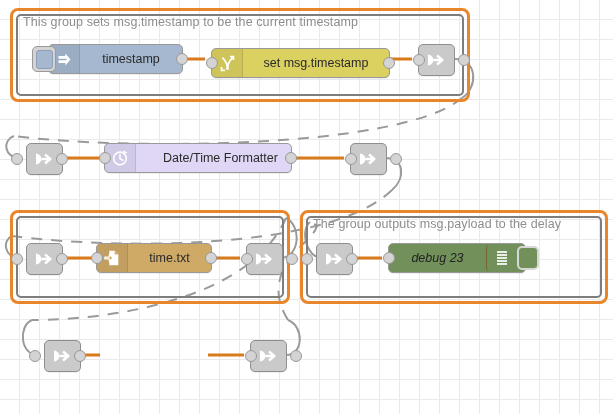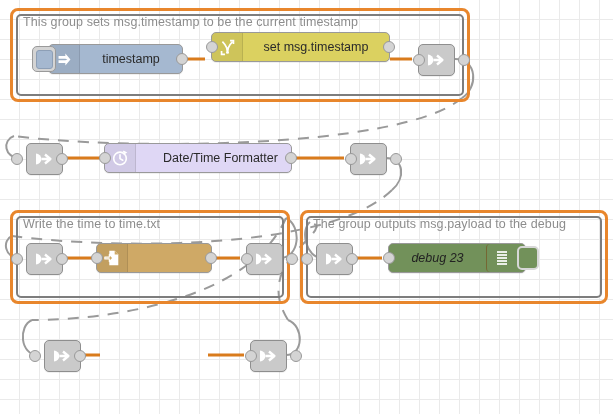--- a/index.html
+++ b/index.html
@@ -170,21 +170,21 @@
     </div>
     <div class="ico">
       <svg class="glyph" width="17" height="17" viewBox="0 0 20 20">
         <path d="M3 6 h8 V3 l6 7 -6 7 v-3 H3 v-3 h8 l2.5 -1 -2.5 -1 H3 z" fill="#fff"></path>
       </svg>
     </div>
     <div class="lbl">timestamp</div>
     <div class="port out round"></div>
   </div>
 
-  <div class="node n-change" style="left:211px;top:32px;width:179px;">
+  <div class="node n-change" style="left:211px;top:48px;width:179px;">
     <div class="port in round"></div>
     <div class="ico">
       <svg class="glyph" width="17" height="17" viewBox="0 0 20 20">
         <path d="M4 3 C9 8 11 12 9 17 M16 3 C11 8 9 12 11 17" stroke="#fff" stroke-width="2" fill="none"></path>
         <path d="M13 2 h4 v4" stroke="#fff" stroke-width="2" fill="none"></path>
         <path d="M7 18 h-4 v-4" stroke="#fff" stroke-width="2" fill="none"></path>
       </svg>
     </div>
     <div class="lbl">set msg.timestamp</div>
     <div class="port out round"></div>
@@ -232,21 +232,20 @@
       <svg class="glyph" width="22" height="18" viewBox="0 0 24 20">
         <path d="M2 4 a6 6 0 0 1 0 12 z" fill="#fff"></path>
         <path d="M8 10 h8 M12 5 l6 5 -6 5" stroke="#fff" stroke-width="2.6" fill="none" stroke-linejoin="round"></path>
       </svg>
     </div>
     <div class="link-port" style="right:-16px;"></div>
   </div>
 
   <div class="group" style="left:10px;top:210px;width:280px;height:94px;">
     <div class="group-inner"></div>
-    <div class="group-label">Write the time to time.txt</div>
   </div>
 
   <div class="node n-link" style="left:26px;top:243px;width:37px;height:32px;">
     <div class="link-port" style="left:-16px;"></div>
     <div class="ico">
       <svg class="glyph" width="22" height="18" viewBox="0 0 24 20">
         <path d="M2 4 a6 6 0 0 1 0 12 z" fill="#fff"></path>
         <path d="M8 10 h8 M12 5 l6 5 -6 5" stroke="#fff" stroke-width="2.6" fill="none" stroke-linejoin="round"></path>
       </svg>
     </div>
@@ -255,37 +254,38 @@
 
   <div class="node n-file" style="left:96px;top:243px;width:116px;">
     <div class="port in round"></div>
     <div class="ico">
       <svg class="glyph" width="18" height="18" viewBox="0 0 20 20">
         <path d="M7 2 h6 l4 4 v12 H7 z" fill="#fff"></path>
         <path d="M13 2 v4 h4" fill="#cfa966"></path>
         <path d="M2 9 h5 v-3 l4 4 -4 4 v-3 H2 z" fill="#cfa966" stroke="#fff" stroke-width="1.2" stroke-linejoin="round"></path>
       </svg>
     </div>
+    <div class="lbl">time.txt</div>
     <div class="port out round"></div>
   </div>
 
   <div class="node n-link" style="left:246px;top:243px;width:37px;height:32px;">
     <div class="port in round"></div>
     <div class="ico">
       <svg class="glyph" width="22" height="18" viewBox="0 0 24 20">
         <path d="M2 4 a6 6 0 0 1 0 12 z" fill="#fff"></path>
         <path d="M8 10 h8 M12 5 l6 5 -6 5" stroke="#fff" stroke-width="2.6" fill="none" stroke-linejoin="round"></path>
       </svg>
     </div>
     <div class="link-port" style="right:-16px;"></div>
   </div>
 
   <div class="group" style="left:300px;top:210px;width:308px;height:94px;">
     <div class="group-inner"></div>
-    <div class="group-label">The group outputs msg.payload to the debug</div>
+    <div class="group-label">The group outputs msg.payload to the delay</div>
   </div>
 
   <div class="node n-link" style="left:316px;top:243px;width:37px;height:32px;">
     <div class="link-port" style="left:-16px;"></div>
     <div class="ico">
       <svg class="glyph" width="22" height="18" viewBox="0 0 24 20">
         <path d="M2 4 a6 6 0 0 1 0 12 z" fill="#fff"></path>
         <path d="M8 10 h8 M12 5 l6 5 -6 5" stroke="#fff" stroke-width="2.6" fill="none" stroke-linejoin="round"></path>
       </svg>
     </div>

